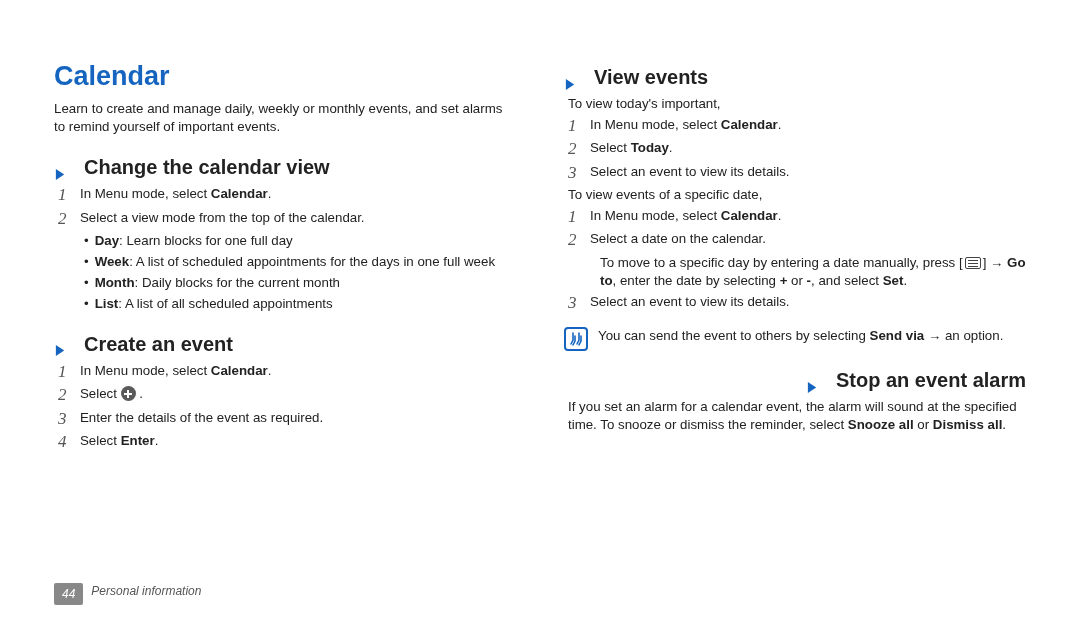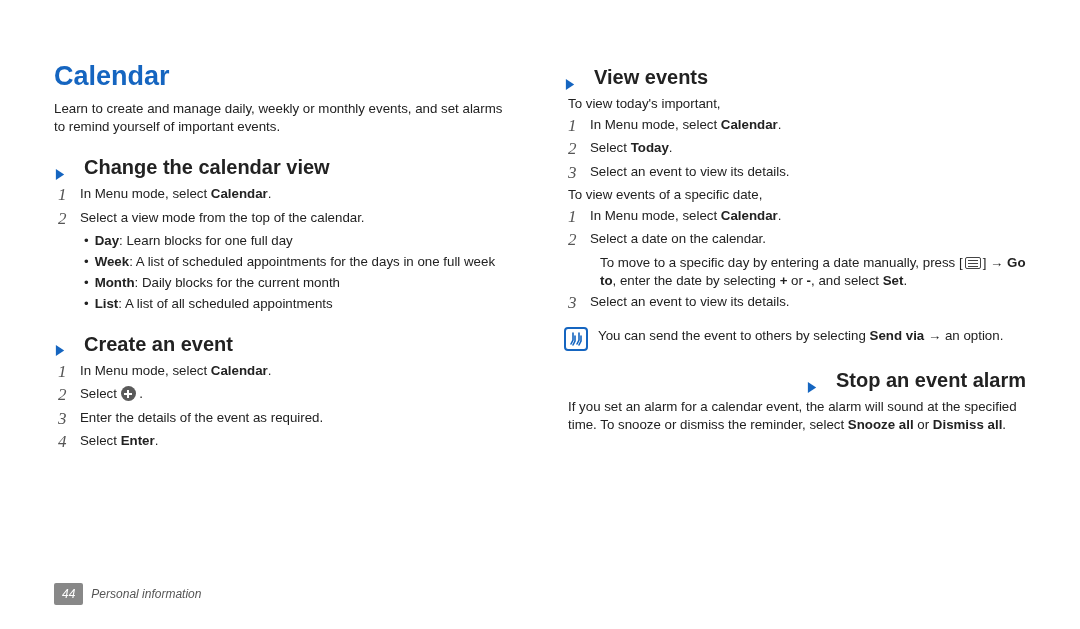--- a/index.html
+++ b/index.html
@@ -125,21 +125,21 @@
     display: flex;
     align-items: center;
     justify-content: center;
   }
   .note-icon svg { width: 12px; height: 14px; }
   .footer {
     position: absolute;
     bottom: 24px;
     left: 54px;
     display: flex;
-    align-items: center;
+    align-items: flex-start;
     gap: 8px;
     font-style: italic;
     color: #555;
     font-size: 12px;
   }
   .pgnum {
     background: #888;
     color: #fff;
     font-style: italic;
     font-size: 12px;

